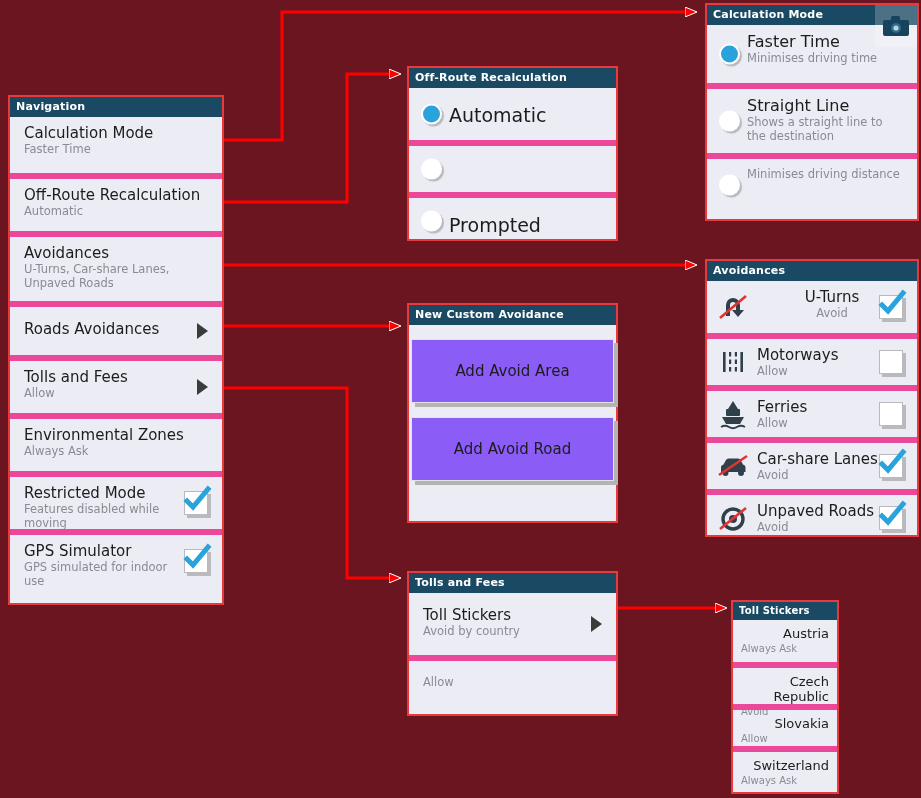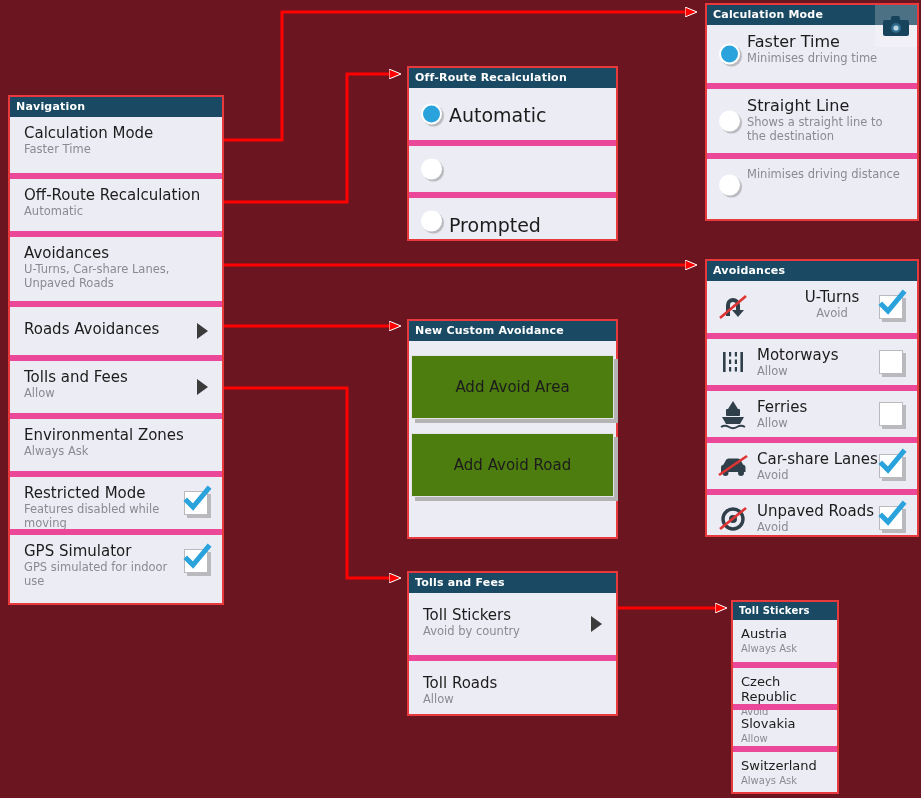--- a/index.html
+++ b/index.html
@@ -60,38 +60,38 @@
     background:#FFFFFF;box-shadow:2px 2px 1px rgba(0,0,0,.22);
   }
   .radio.on{background:#FFFFFF;}
   .radio.on::after{
     content:"";position:absolute;left:2px;top:2px;width:17px;height:17px;
     border-radius:50%;background:#2AA3DC;
   }
   .rrow{padding-left:40px;}
   
   .btn{
-    background:#4d7c0f;border:1px solid #E3E3E8;
+    background:#8b5cf6;border:1px solid #E3E3E8;
     box-shadow:4px 4px 0 #B4B4B4;
     text-align:center;font-size:15px;color:#1C1C1C;
     padding:22px 0;margin:14px 2px;
     font-family:"DejaVu Sans", sans-serif;
   }
   
   .arow{padding-left:50px;}
   .aicon{position:absolute;left:10px;top:50%;transform:translateY(-50%);width:32px;height:32px;}
   
   .cam{
     position:absolute;right:0;top:0;width:42px;height:42px;
     background:rgba(255,255,255,.22);
     display:flex;align-items:center;justify-content:center;
   }
   
   svg.wires{position:absolute;left:0;top:0;width:921px;height:798px;pointer-events:none;}
-  .small .title{font-size:13px;}
+  .small .title{font-size:13px;text-align:right;}
   .small .sub{font-size:10px;}
   .small .row{padding:5px 8px 5px 8px;}
 </style>
 </head>
 <body>
 
 <svg class="wires" xmlns="http://www.w3.org/2000/svg">
   <defs>
     <marker id="ah" markerWidth="12" markerHeight="10" refX="1" refY="5" orient="auto" markerUnits="userSpaceOnUse">
       <path d="M0,0 L12,5 L0,10 z" fill="#FF0000" stroke="#FFFFFF" stroke-width="1"></path>
@@ -292,38 +292,37 @@
       <span class="cbx">
         <svg width="30" height="30" viewBox="0 0 30 30" xmlns="http://www.w3.org/2000/svg">
           <path d="M5,17 L11,23 L26,5" fill="none" stroke="#2AA3DC" stroke-width="5" stroke-linecap="square"></path>
         </svg>
       </span>
     </div>
 
   </div>
 </div>
 
-<div class="panel" style="left:407px;top:319px;width:211px;height:220px;">
+<div class="panel" style="left:407px;top:303px;width:211px;height:220px;">
   <div class="phdr">New Custom Avoidance</div>
   <div class="body">
     <div class="btn">Add Avoid Area</div>
     <div class="btn">Add Avoid Road</div>
   </div>
 </div>
 
 <div class="panel" style="left:407px;top:571px;width:211px;height:145px;">
   <div class="phdr">Tolls and Fees</div>
   <div class="body">
     <div class="row" style="height:62px;padding-top:14px;">
       <div class="title">Toll Stickers</div>
       <div class="sub">Avoid by country</div>
       <span class="chev"></span>
     </div>
     <div class="row" style="height:62px;padding-top:14px;">
-      <div class="title">Toll Roads</div>
       <div class="sub">Allow</div>
     </div>
   </div>
 </div>
 
 <div class="panel small" style="left:731px;top:600px;width:108px;height:194px;">
   <div class="phdr" style="font-size:10px;">Toll Stickers</div>
   <div class="body">
     <div class="row" style="height:42px;padding-top:7px;">
       <div class="title">Austria</div>

